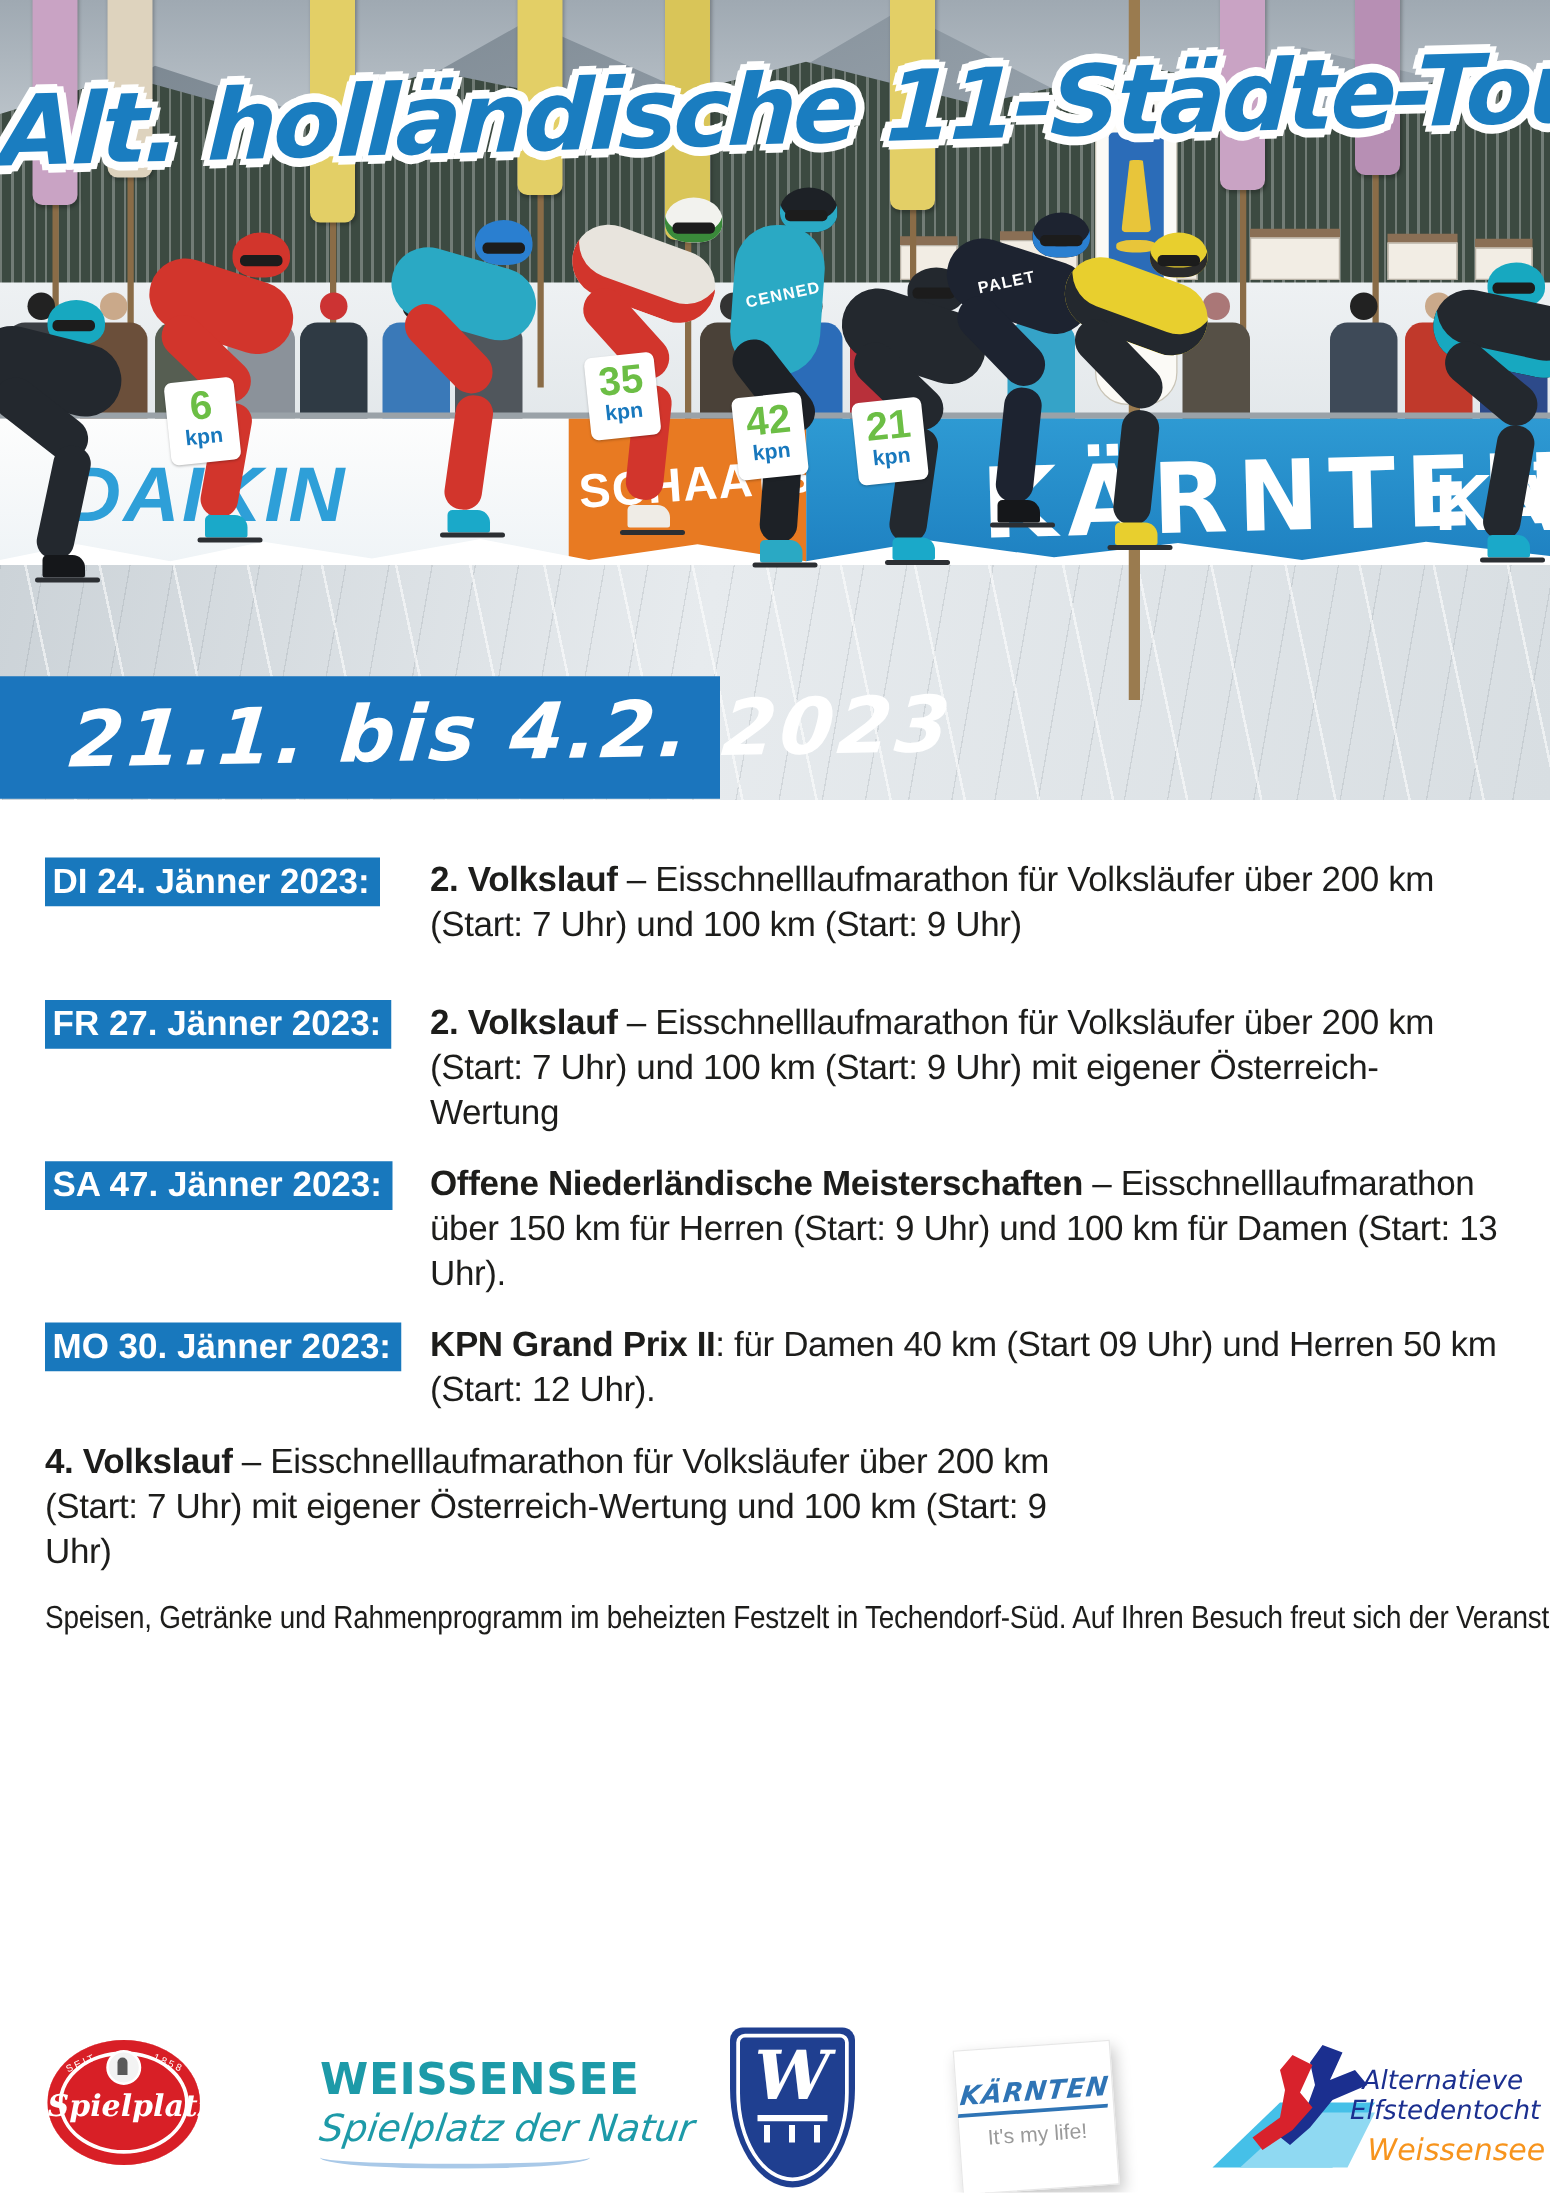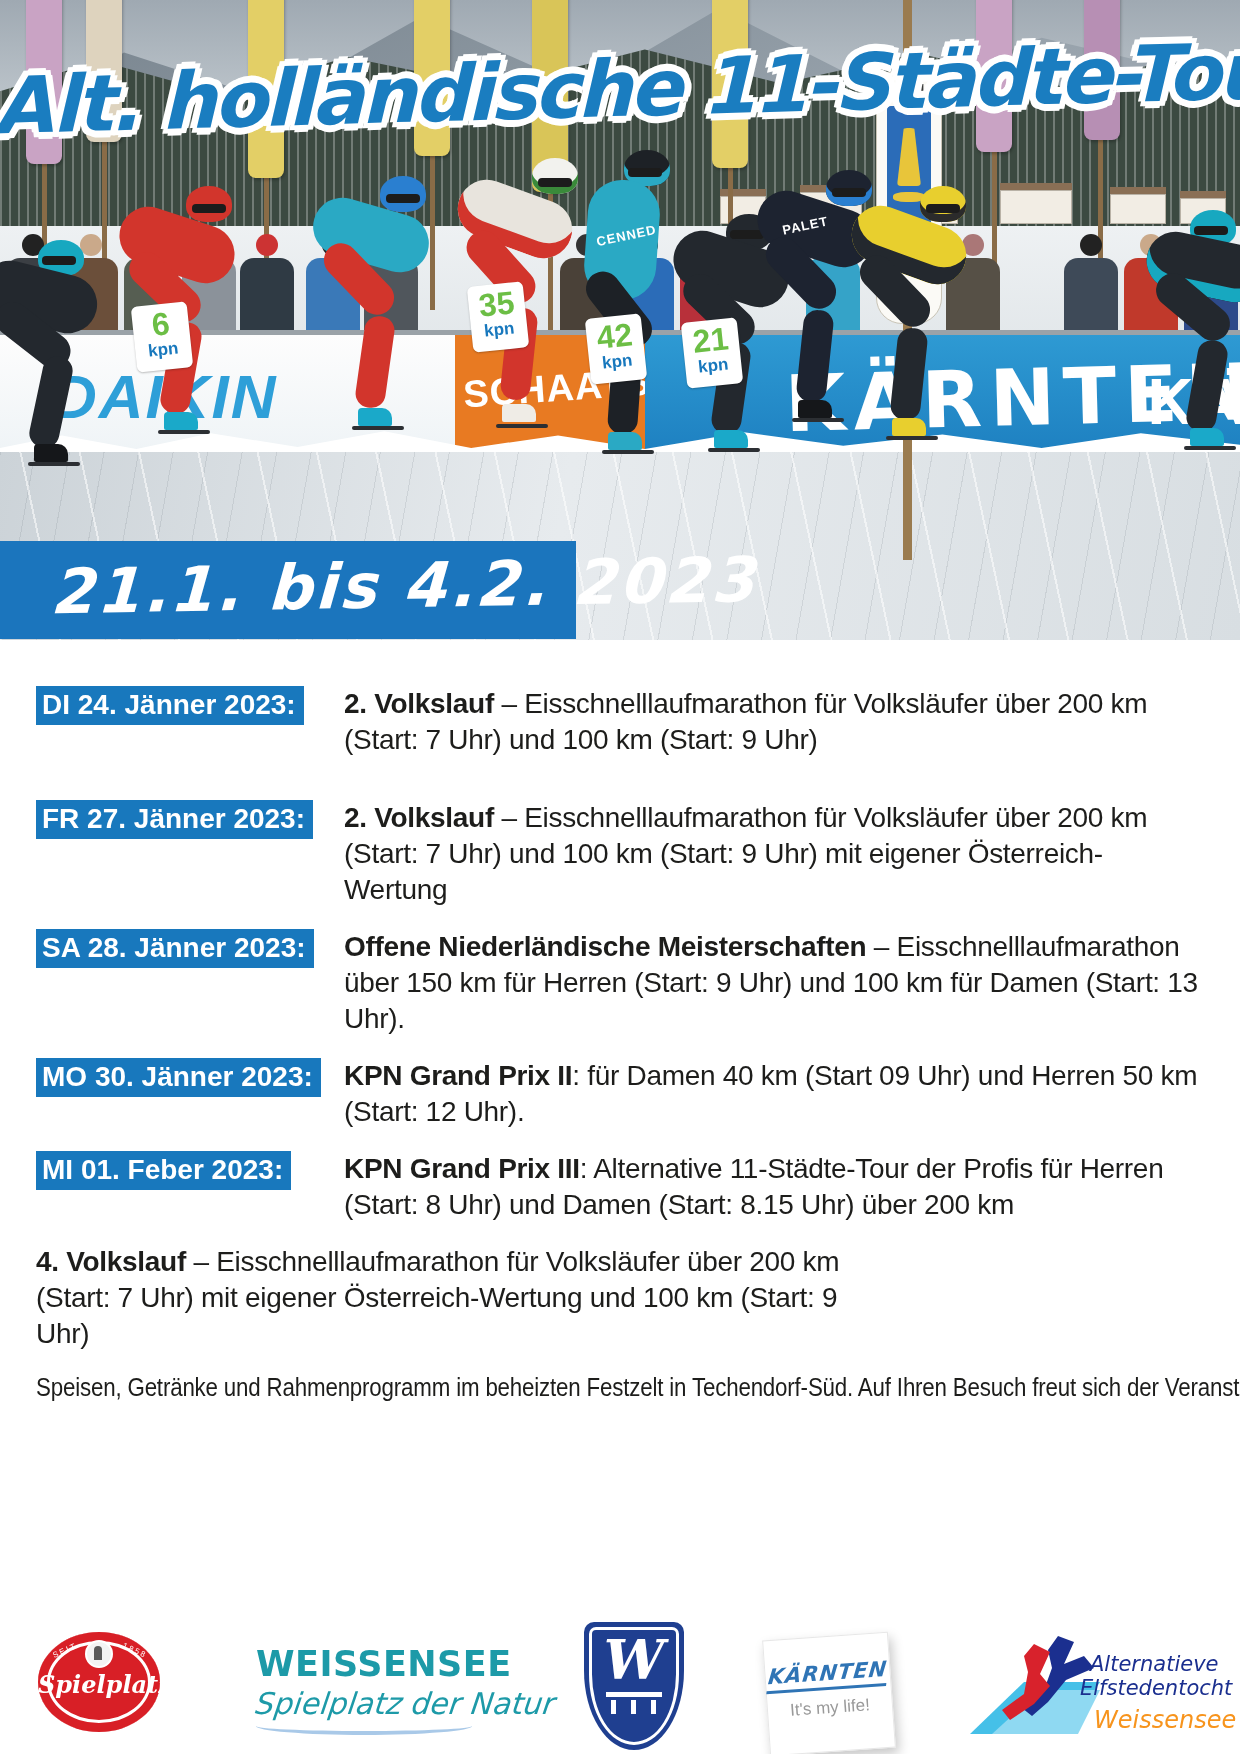--- a/index.html
+++ b/index.html
@@ -361,40 +361,34 @@
   </div>
 
   <div class="entry">
     <div class="label-col"><span class="date-label">FR 27. Jänner 2023:</span></div>
     <div class="desc">
         <p><b>2. Volkslauf</b><span> – Eisschnelllaufmarathon für Volksläufer über 200 km (Start: 7 Uhr)  und 100 km (Start: 9 Uhr) mit eigener Österreich-Wertung</span></p>
       </div>
   </div>
 
   <div class="entry">
-    <div class="label-col"><span class="date-label">SA 28. Jänner 2023:</span></div>
+    <div class="label-col"><span class="date-label">SA 47. Jänner 2023:</span></div>
     <div class="desc">
         <p><b>Offene Niederländische Meisterschaften</b><span> – Eisschnelllaufmarathon über 150 km für Herren (Start: 9 Uhr) und 100 km für Damen (Start: 13 Uhr).</span></p>
       </div>
   </div>
 
   <div class="entry">
     <div class="label-col"><span class="date-label">MO 30. Jänner 2023:</span></div>
     <div class="desc">
         <p><b>KPN Grand Prix II</b><span>: für Damen 40 km (Start 09 Uhr) und Herren 50 km (Start: 12 Uhr).</span></p>
       </div>
   </div>
 
 
-  <div class="entry">
-    <div class="label-col"><span class="date-label">MI 01. Feber 2023:</span></div>
-    <div class="desc">
-        <p><b>KPN Grand Prix III</b><span>: Alternative 11-Städte-Tour der Profis für Herren (Start: 8 Uhr) und Damen (Start: 8.15 Uhr) über 200 km</span></p>
-      </div>
-  </div>
 
   <div class="entry">
     <div class="desc">
         <p><b>4. Volkslauf</b><span> – Eisschnelllaufmarathon für Volksläufer über 200 km (Start: 7 Uhr) mit eigener Österreich-Wertung  und 100 km (Start: 9 Uhr)</span></p>
       </div>
   </div>
 
 </div>
 
 <div class="footer-note">Speisen, Getränke und Rahmenprogramm im beheizten Festzelt in Techendorf-Süd. Auf Ihren Besuch freut sich der Veranstalter!</div>

